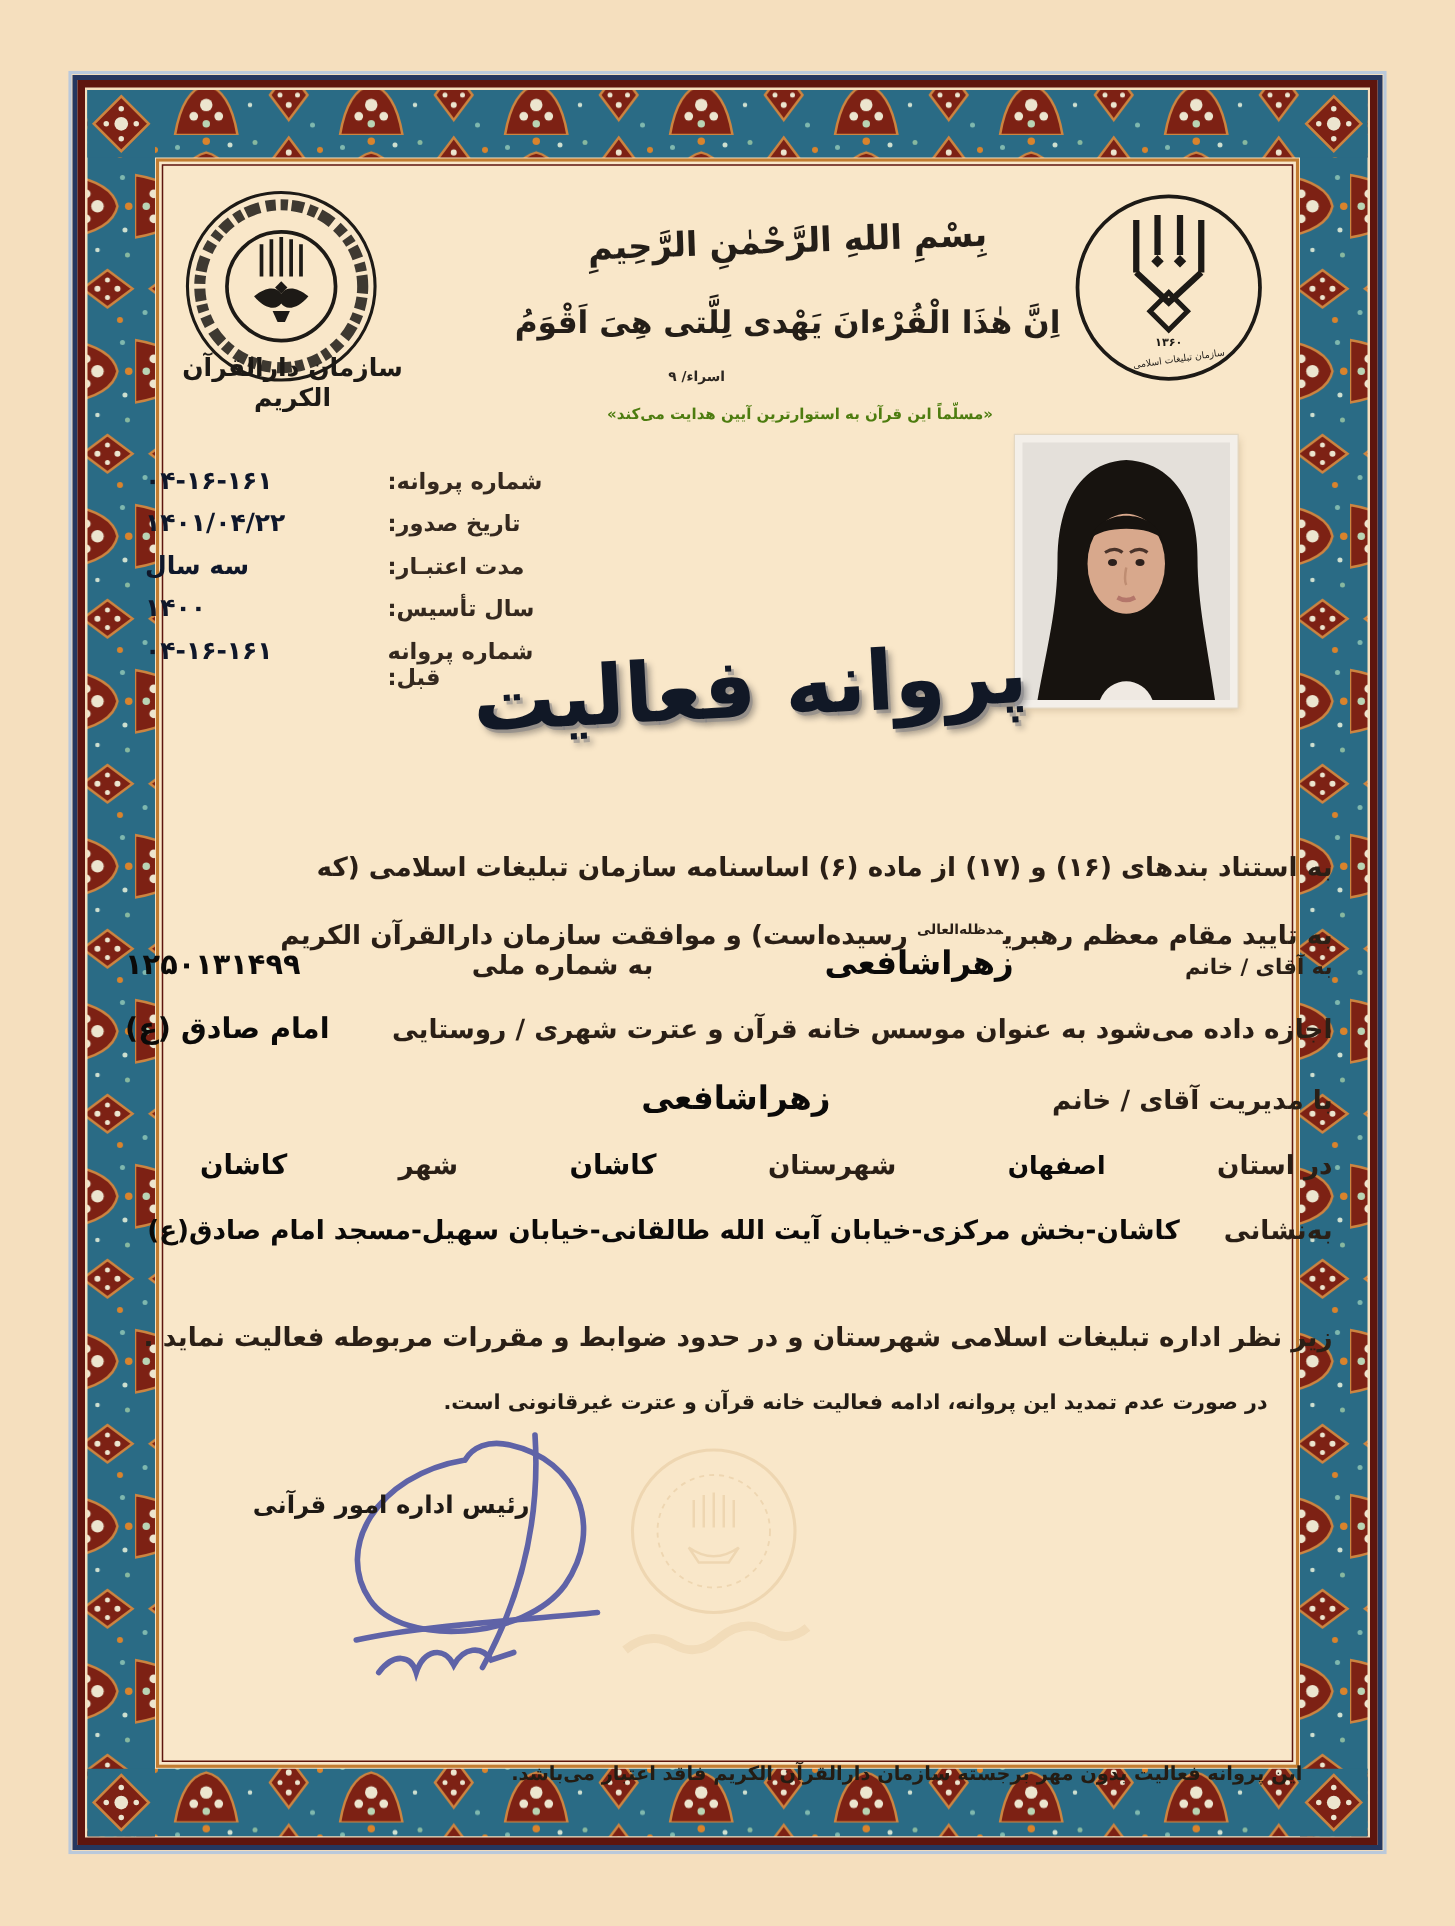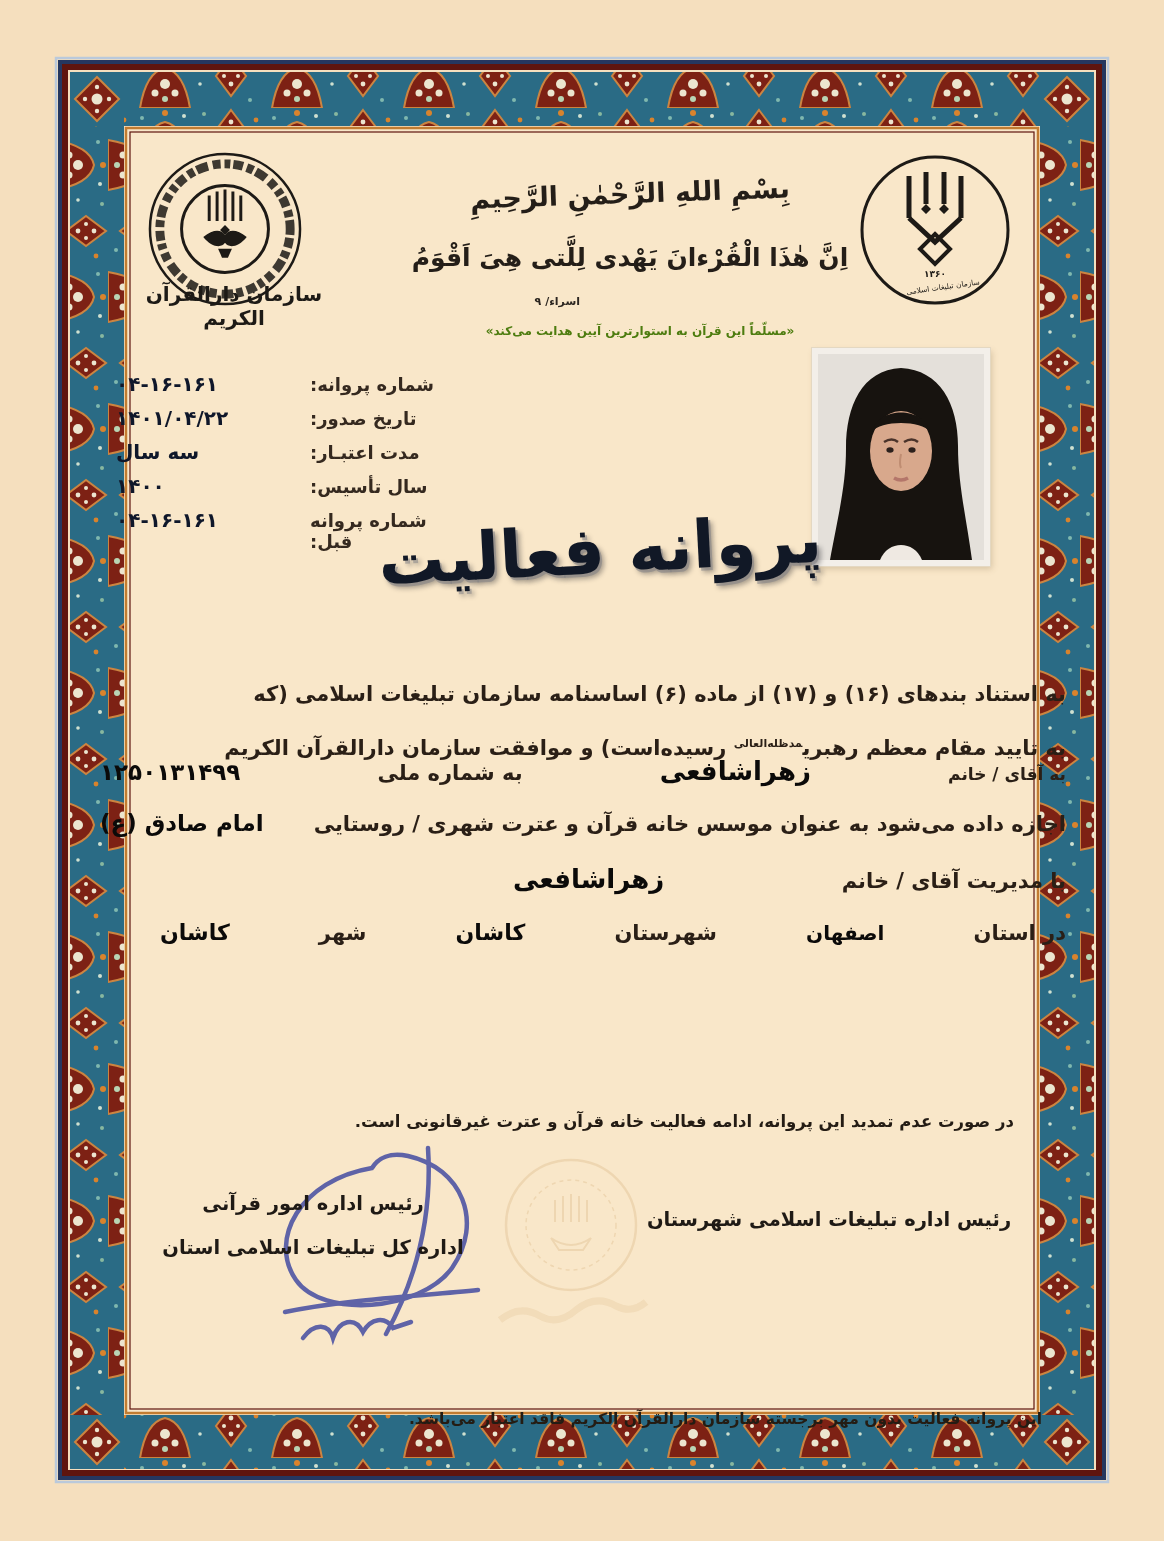--- a/index.html
+++ b/index.html
@@ -280,26 +280,29 @@
 
   <div class="abs bline flexline" style="top:920px">
     <span>در استان</span>
     <span class="v" style="font-size:20px">اصفهان</span>
     <span>شهرستان</span>
     <span class="v" style="font-size:22px">کاشان</span>
     <span>شهر</span>
     <span class="v" style="font-size:22px;margin-left:60px">کاشان</span>
   </div>
 
-
+  <div class="abs rtl bline" style="top:972px">
+    <span>به‌نشانی</span>
+    <span class="v" style="margin-right:28px">کاشان-بخش مرکزی-خیابان آیت الله طالقانی-خیابان سهیل-مسجد امام صادق(ع)</span>
+  </div>
+
+  <div class="abs rtl right bline" style="top:1026px">زیر نظر اداره تبلیغات اسلامی شهرستان و در حدود ضوابط و مقررات مربوطه فعالیت نماید .</div>
 
   <div class="abs rtl right warning" style="top:1080px">در صورت عدم تمدید این پروانه، ادامه فعالیت خانه قرآن و عترت غیرقانونی است.</div>
 
   <div class="abs rtl center sig-left">
     <div>رئیس اداره امور قرآنی</div>
-    <div>اداره کل تبلیغات اسلامی استان</div>
-  </div>
-
-  <div class="abs rtl center sig-right">رئیس اداره تبلیغات اسلامی شهرستان</div>
+  </div>
+
 
   <div class="abs rtl right footer-note">این پروانه فعالیت بدون مهر برجسته سازمان دارالقرآن الکریم فاقد اعتبار می‌باشد.</div>
 
 </div>
 
 </body></html>

